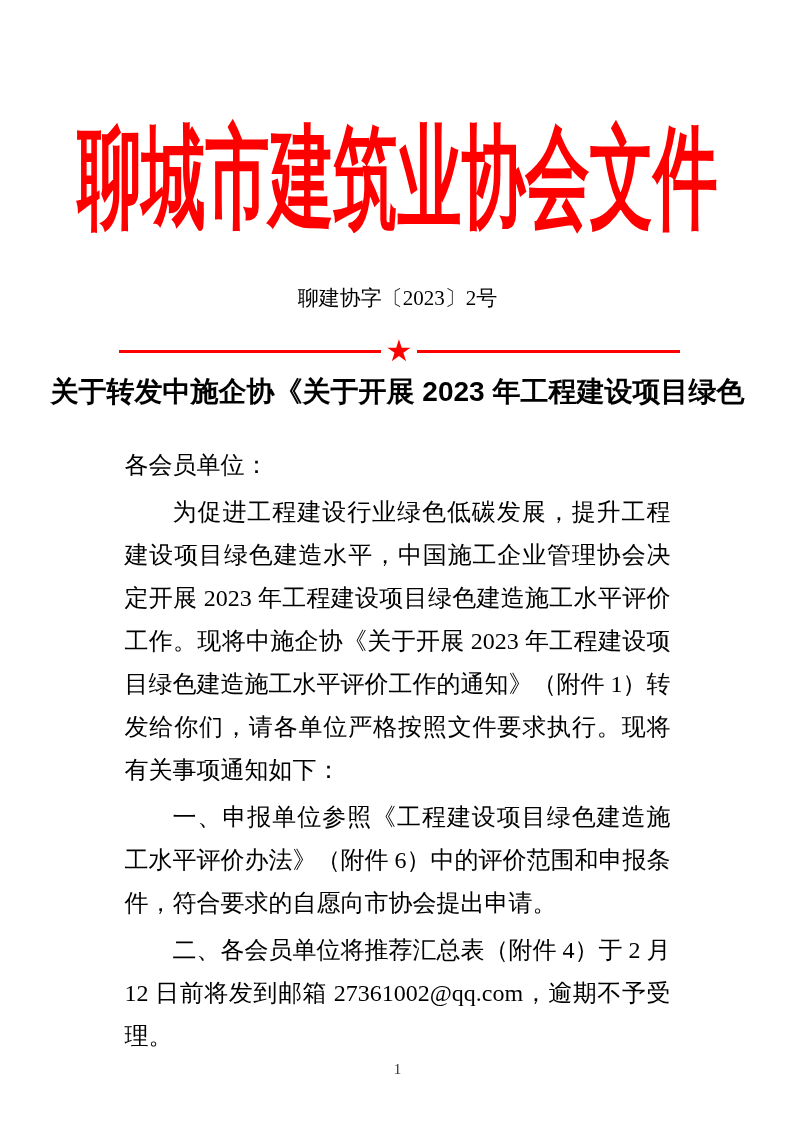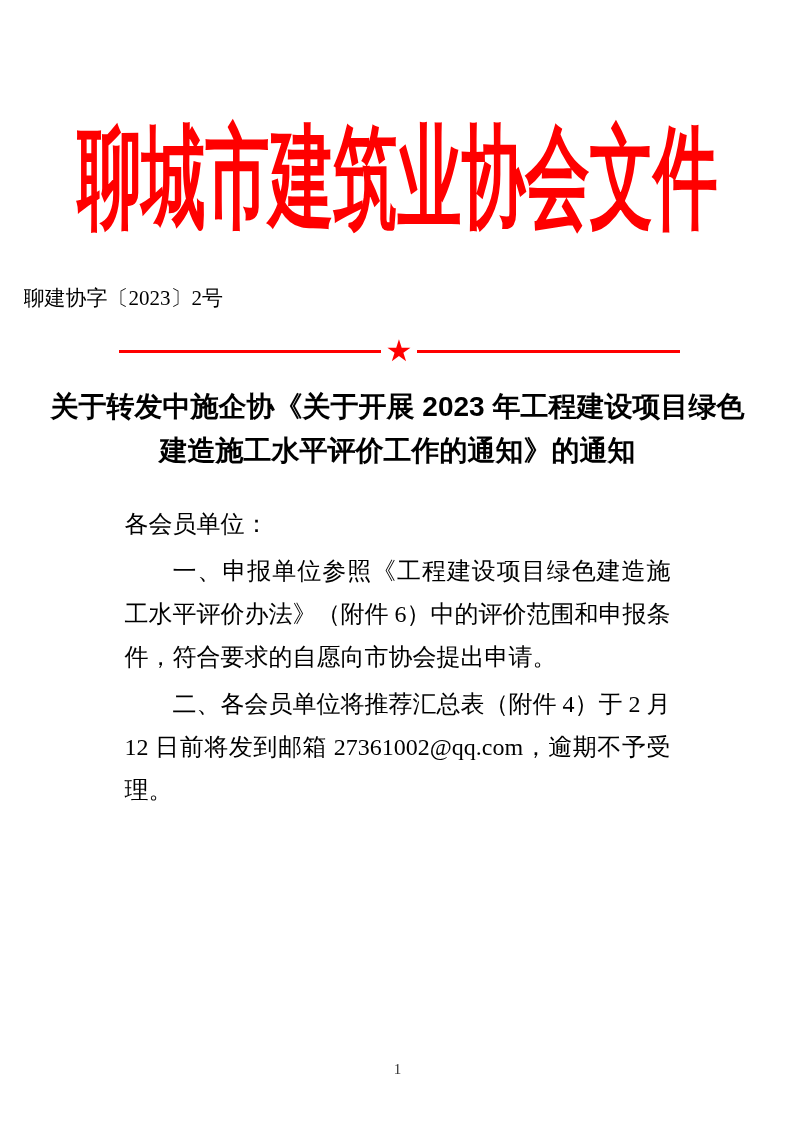--- a/index.html
+++ b/index.html
@@ -28,20 +28,21 @@
     font-weight: 900;
     color: #ff0000;
     white-space: nowrap;
     letter-spacing: 0px;
     transform: scaleY(1.75);
     transform-origin: center center;
   }
   
   .doc-number {
     margin-top: 36px;
+    text-align: center;
     font-size: 21px;
     line-height: 28px;
     color: #000000;
   }
   
   .divider {
     margin: 24px 92px 0 95px;
     height: 30px;
     display: flex;
     align-items: center;
@@ -52,21 +53,21 @@
     background: #ff0000;
   }
   .divider .star {
     color: #ff0000;
     font-size: 30px;
     line-height: 30px;
     margin: 0 5px;
   }
   
   .doc-title {
-    margin-top: 19px;
+    margin-top: 4px;
     text-align: center;
     font-family: "Liberation Sans", "DejaVu Sans", sans-serif;
     font-weight: 700;
     font-size: 28px;
     line-height: 44px;
     color: #000000;
   }
   
   .body-text {
     margin: 30px 97px 0 97px;
@@ -100,24 +101,24 @@
   <div class="doc-number">聊建协字〔2023〕2号</div>
 
   <div class="divider">
     <span class="line"></span>
     <span class="star">★</span>
     <span class="line"></span>
   </div>
 
   <div class="doc-title">
     <div>关于转发中施企协《关于开展 2023 年工程建设项目绿色</div>
-    <div>建造施工水平评价工作的通知》的通知</div>
   </div>
 
   <div class="body-text">
     <p>各会员单位：</p>
+    <p class="indent">为促进工程建设行业绿色低碳发展，提升工程建设项目绿色建造水平，中国施工企业管理协会决定开展 2023 年工程建设项目绿色建造施工水平评价工作。现将中施企协《关于开展 2023 年工程建设项目绿色建造施工水平评价工作的通知》（附件 1）转发给你们，请各单位严格按照文件要求执行。现将有关事项通知如下：</p>
     <p class="indent">一、申报单位参照《工程建设项目绿色建造施工水平评价办法》（附件 6）中的评价范围和申报条件，符合要求的自愿向市协会提出申请。</p>
     <p class="indent">二、各会员单位将推荐汇总表（附件 4）于 2 月 12 日前将发到邮箱 27361002@qq.com，逾期不予受理。</p>
   </div>
 
   <div class="page-number">1</div>
 
 </div>
 
 </body></html>

